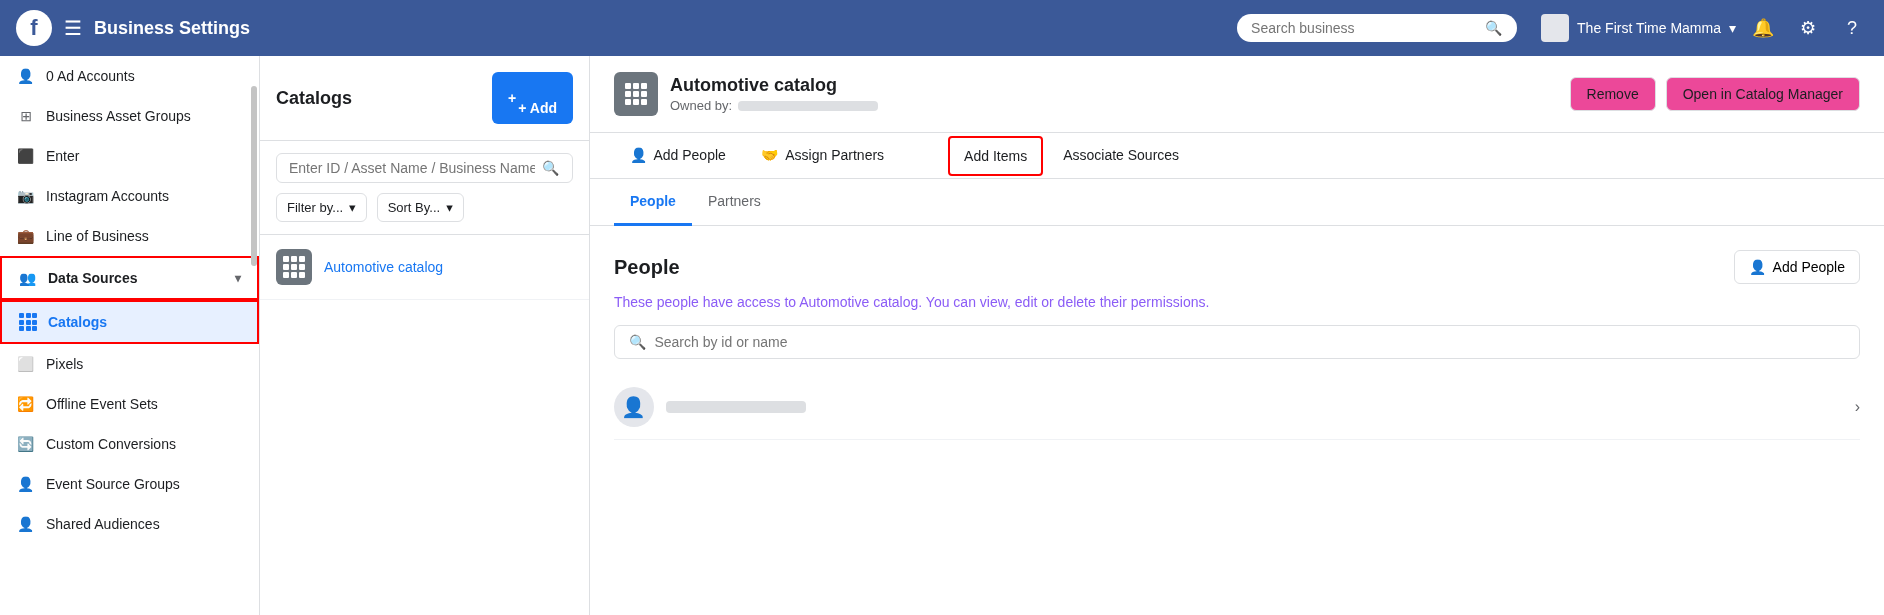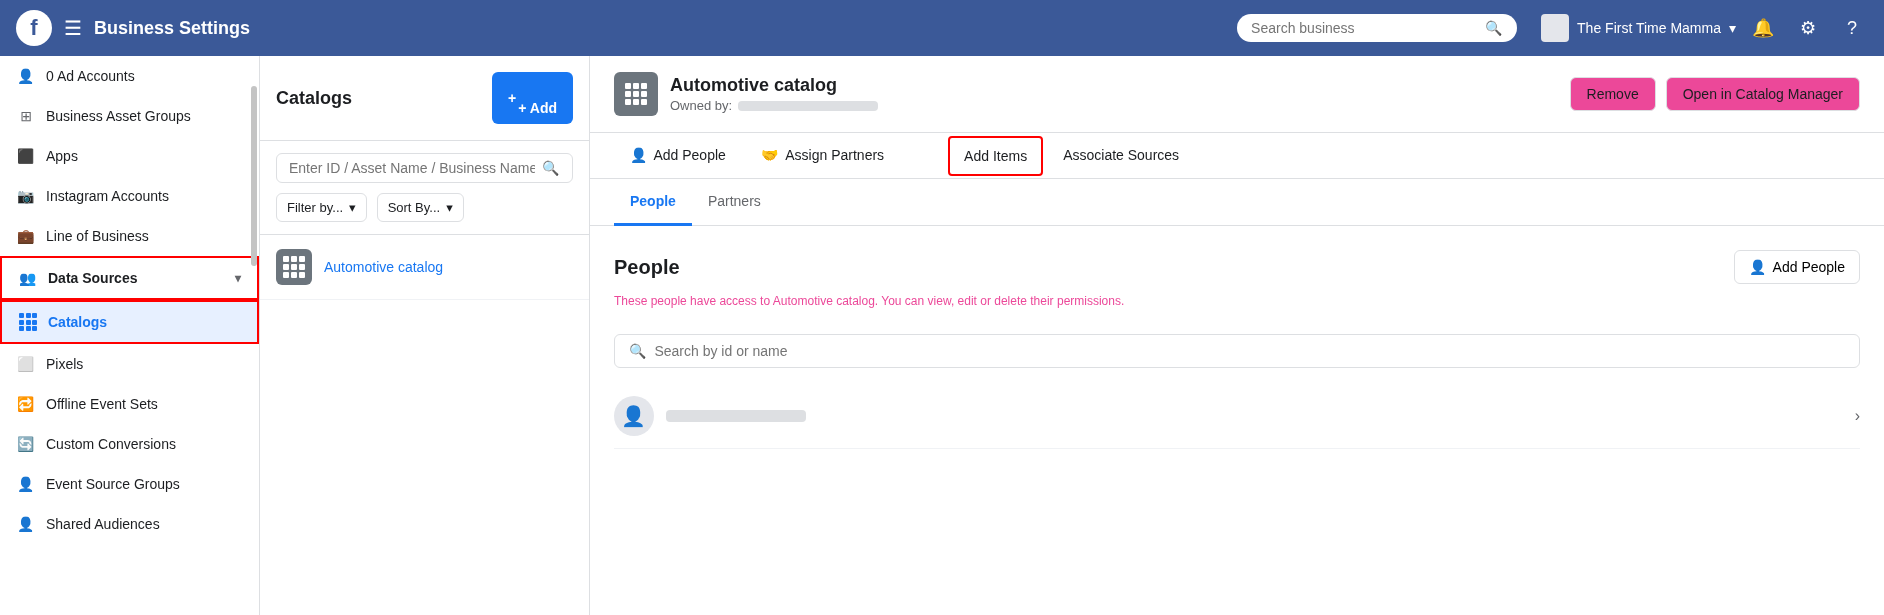--- a/index.html
+++ b/index.html
@@ -66,21 +66,21 @@
     
     .tabs { display: flex; align-items: center; padding: 0 24px; border-bottom: 1px solid #dddfe2; }
     .tab { padding: 14px 16px; cursor: pointer; font-size: 14px; font-weight: 500; color: #65676b; border-bottom: 3px solid transparent; margin-bottom: -1px; }
     .tab.active { color: #1877f2; border-bottom-color: #1877f2; font-weight: 700; }
 
     
     .content { flex: 1; padding: 24px; overflow-y: auto; }
     .people-header { display: flex; align-items: center; justify-content: space-between; margin-bottom: 8px; }
     .people-title { font-size: 20px; font-weight: 700; }
     .add-people-btn { display: flex; align-items: center; gap: 6px; border: 1px solid #dddfe2; background: white; border-radius: 6px; padding: 8px 14px; font-size: 14px; cursor: pointer; font-weight: 500; }
-    .people-desc { font-size: 12px; color: #ec4899; margin-bottom: 24px; line-height: 1.5; }
+    .people-desc { font-size: 14px; color: #8b5cf6; margin-bottom: 12px; line-height: 1.5; }
     .people-search { display: flex; align-items: center; border: 1px solid #dddfe2; border-radius: 6px; padding: 8px 14px; gap: 8px; margin-bottom: 16px; background: white; }
     .people-search input { border: none; outline: none; font-size: 14px; width: 100%; background: transparent; color: #65676b; }
     .person-row { display: flex; align-items: center; gap: 12px; padding: 12px 0; border-bottom: 1px solid #f0f2f5; cursor: pointer; }
     .person-avatar { width: 40px; height: 40px; background: #e4e6eb; border-radius: 50%; display: flex; align-items: center; justify-content: center; flex-shrink: 0; }
     .person-name-bar { width: 140px; height: 12px; background: #dddfe2; border-radius: 4px; }
     .person-chevron { margin-left: auto; color: #65676b; font-size: 16px; }
 
     
     .grid-icon { display: grid; grid-template-columns: repeat(3, 6px); gap: 2px; }
     .grid-dot { width: 6px; height: 6px; background: white; border-radius: 1px; }
@@ -120,21 +120,21 @@
       <div class="sidebar-item">
         <span class="item-icon">👤</span>
         <span>0 Ad Accounts</span>
       </div>
       <div class="sidebar-item">
         <span class="item-icon">⊞</span>
         <span>Business Asset Groups</span>
       </div>
       <div class="sidebar-item">
         <span class="item-icon">⬛</span>
-        <span>Apps</span>
+        <span>Enter</span>
       </div>
       <div class="sidebar-item">
         <span class="item-icon">📷</span>
         <span>Instagram Accounts</span>
       </div>
       <div class="sidebar-item">
         <span class="item-icon">💼</span>
         <span>Line of Business</span>
       </div>
 

